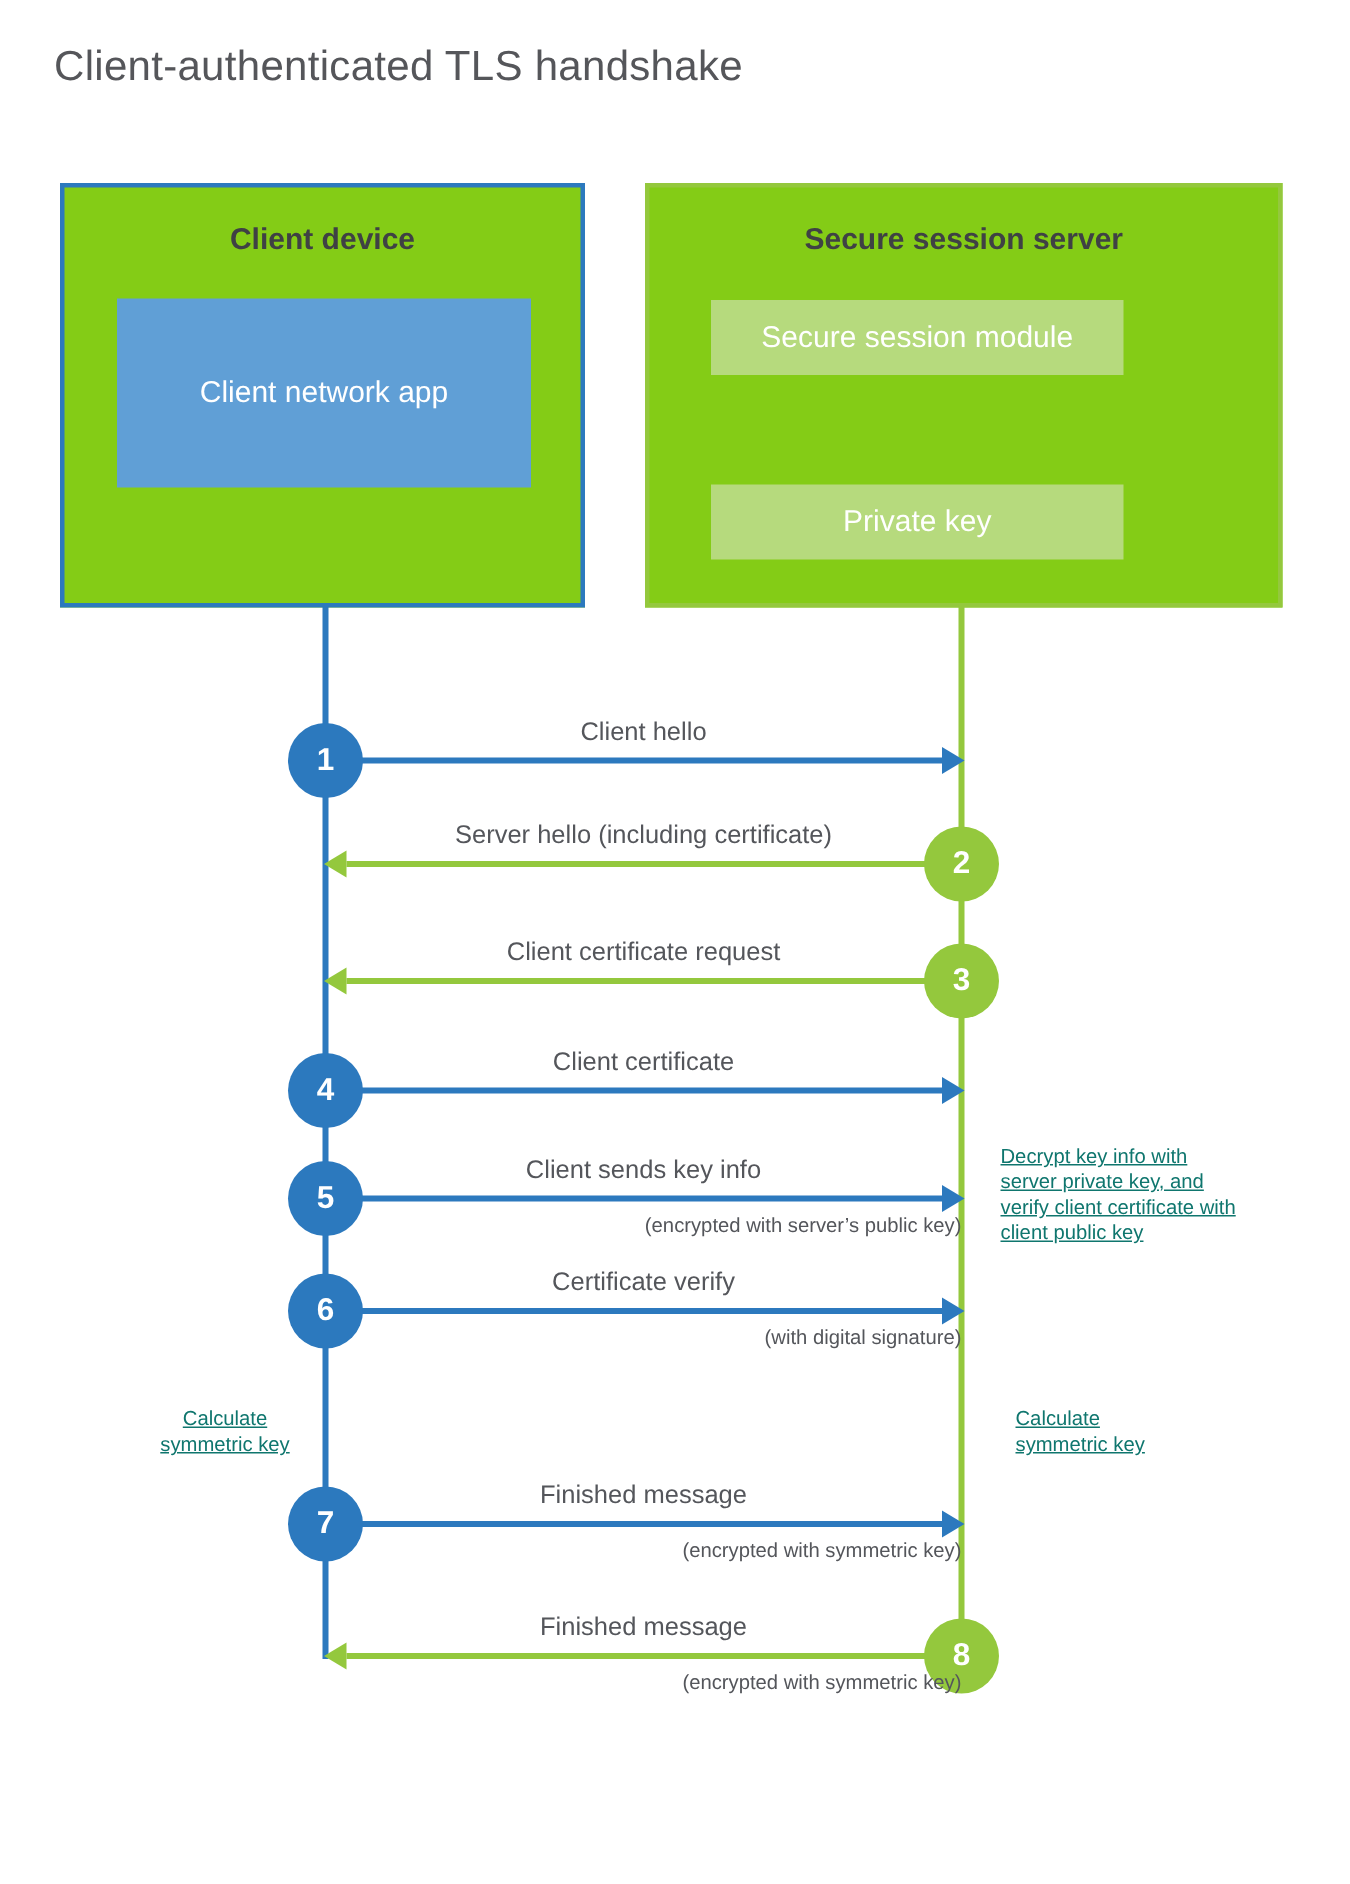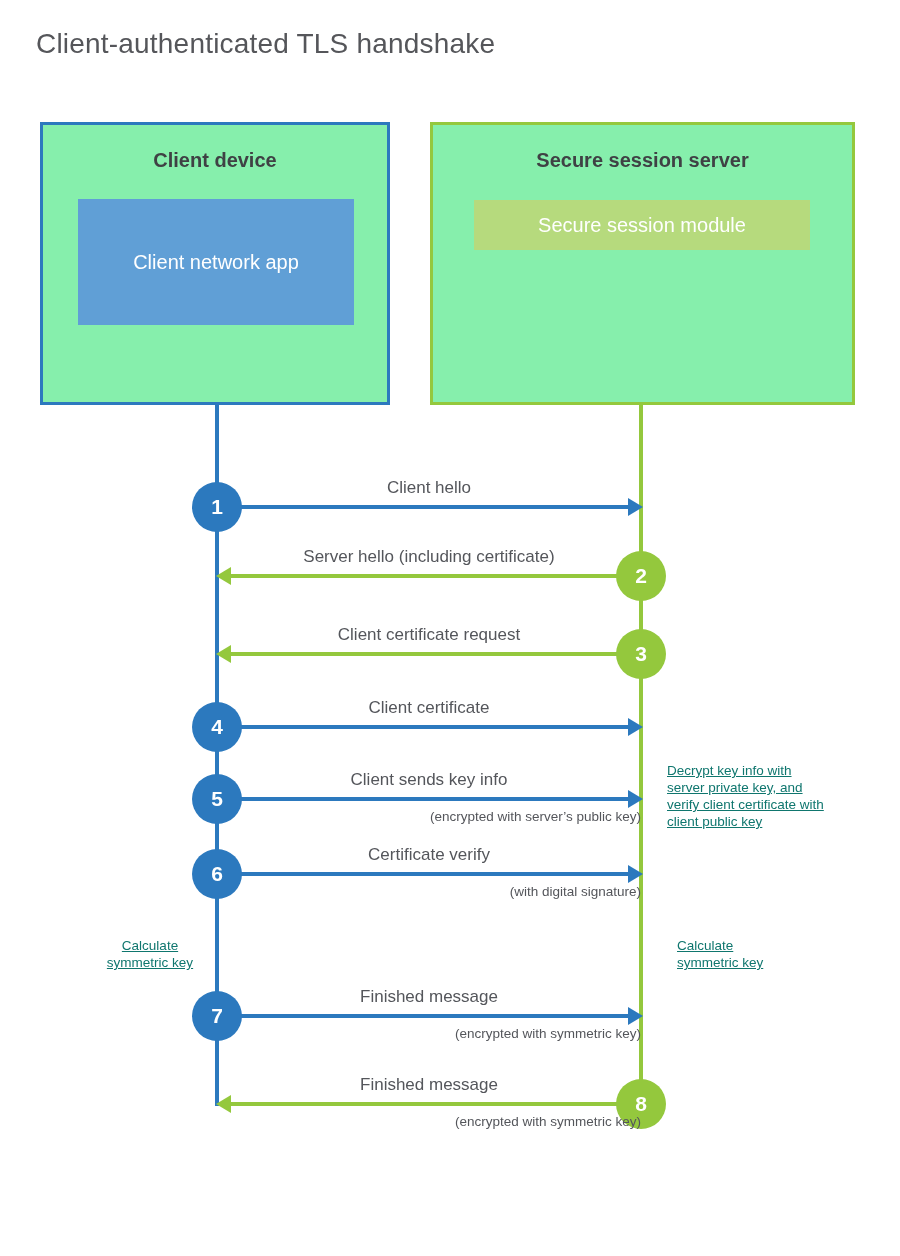--- a/index.html
+++ b/index.html
@@ -9,35 +9,35 @@
     font-family:"Liberation Sans","DejaVu Sans",sans-serif;
     color:#54565b;
     padding-left:19px;
   }
   
   .title {
     position:absolute; left:36px; top:28px; margin:0;
     font-size:28px; font-weight:300; color:#55565a; letter-spacing:0.2px;
   }
   
-  .box { position:absolute; top:122px; height:283px; box-sizing:border-box; background:#86efac; }
+  .box { position:absolute; top:122px; height:283px; box-sizing:border-box; background:#84cc16; }
   .client-box { left:40px;  width:350px; border:3px solid #2c79be; }
   .server-box { left:430px; width:425px; border:3px solid #94c83d; }
   .box-title {
     position:absolute; left:0; right:0; top:24px; text-align:center;
     font-size:20px; font-weight:700; color:#3f4144;
   }
   .client-app {
     position:absolute; left:35px; top:74px; width:276px; height:126px;
     background:#609fd6; color:#ffffff; font-size:20px;
     display:flex; align-items:center; justify-content:center; text-align:center;
   }
   .client-app span { display:block; width:190px; }
   .server-bar {
-    position:absolute; left:41px; width:336px; height:50px;
+    position:absolute; left:41px; width:275px; height:50px;
     background:#b6da7d; color:#ffffff; font-size:20px;
     display:flex; align-items:center; justify-content:center; text-align:center;
   }
   .bar-1 { top:75px; } .bar-2 { top:137px; } .bar-3 { top:198px; }
   
   .lifeline { position:absolute; top:404px; width:4px; height:702px; }
   .blue-line  { left:215px; background:#2c79be; }
   .green-line { left:639px; background:#94c83d; }
   
   .step { position:absolute; left:0; width:900px; height:0; top:var(--y); }
@@ -83,20 +83,21 @@
   <div class="box client-box">
     <div class="box-title">Client device</div>
     <div class="client-app">
       <span>Client network app</span>
     </div>
   </div>
 
   <div class="box server-box">
     <div class="box-title">Secure session server</div>
     <div class="server-bar bar-1">Secure session module</div>
+    <div class="server-bar bar-3">Private key</div>
   </div>
 
   <div class="lifeline blue-line"></div>
   <div class="lifeline green-line"></div>
 
   <div class="step s1 blue-step">
     <div class="msg-label">Client hello</div>
     <div class="shaft"></div>
     <div class="head"></div>
     <div class="badge">1</div>

